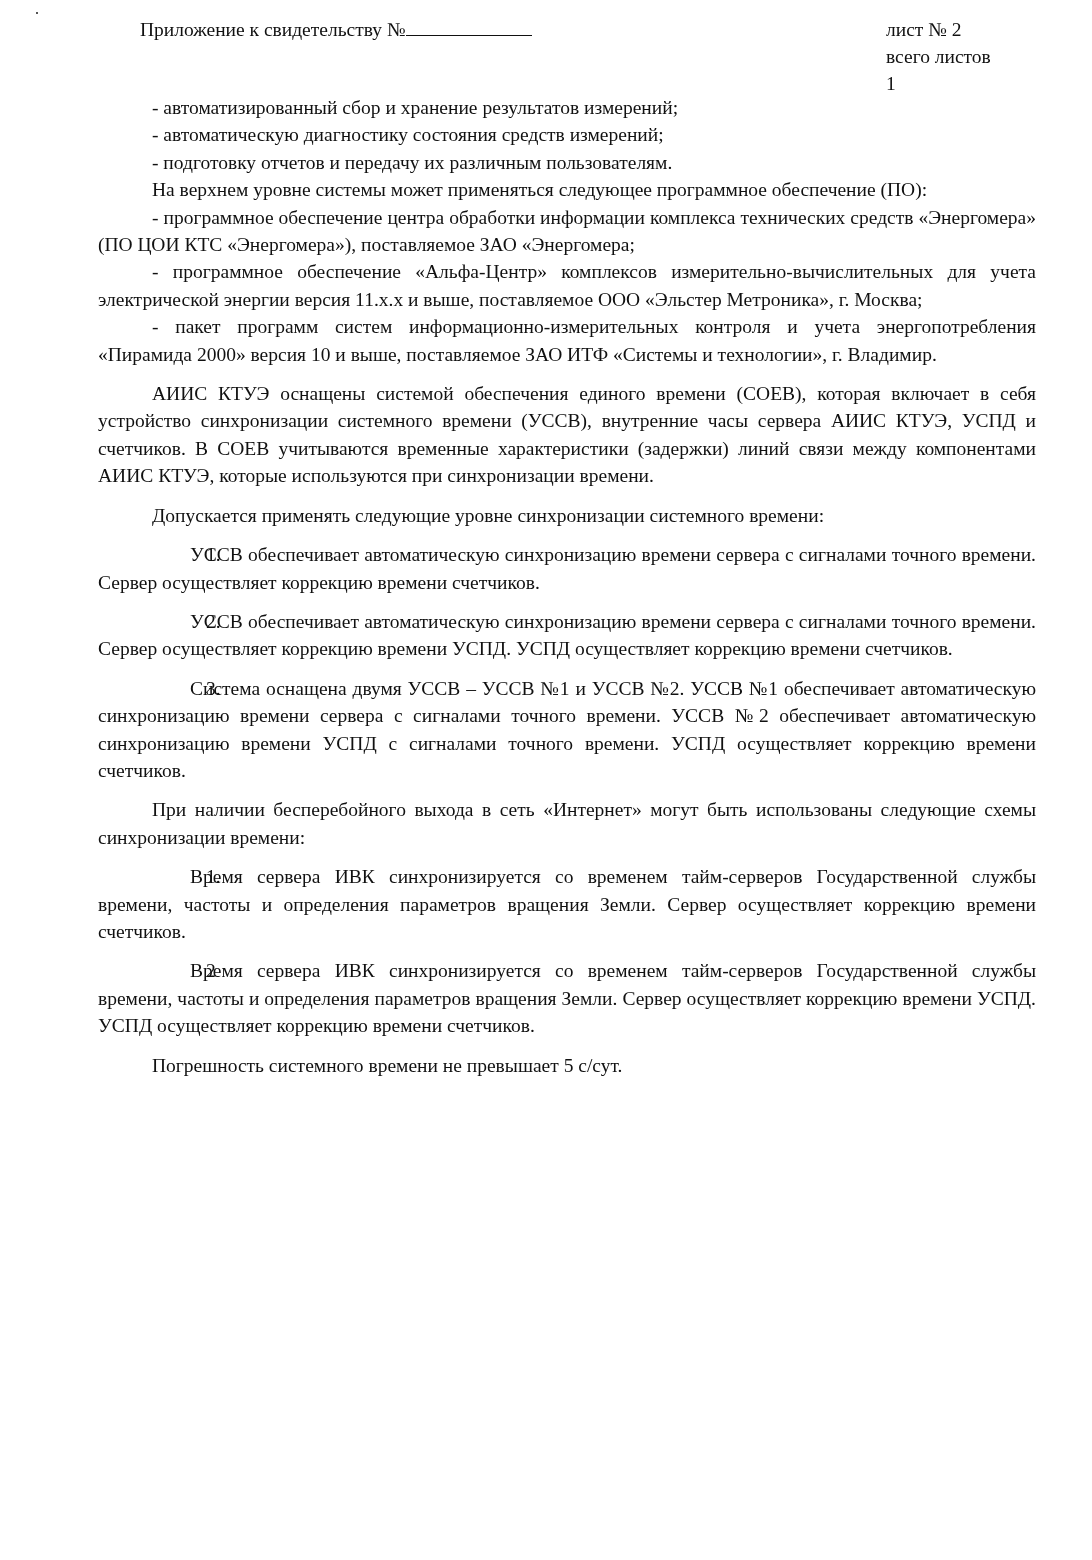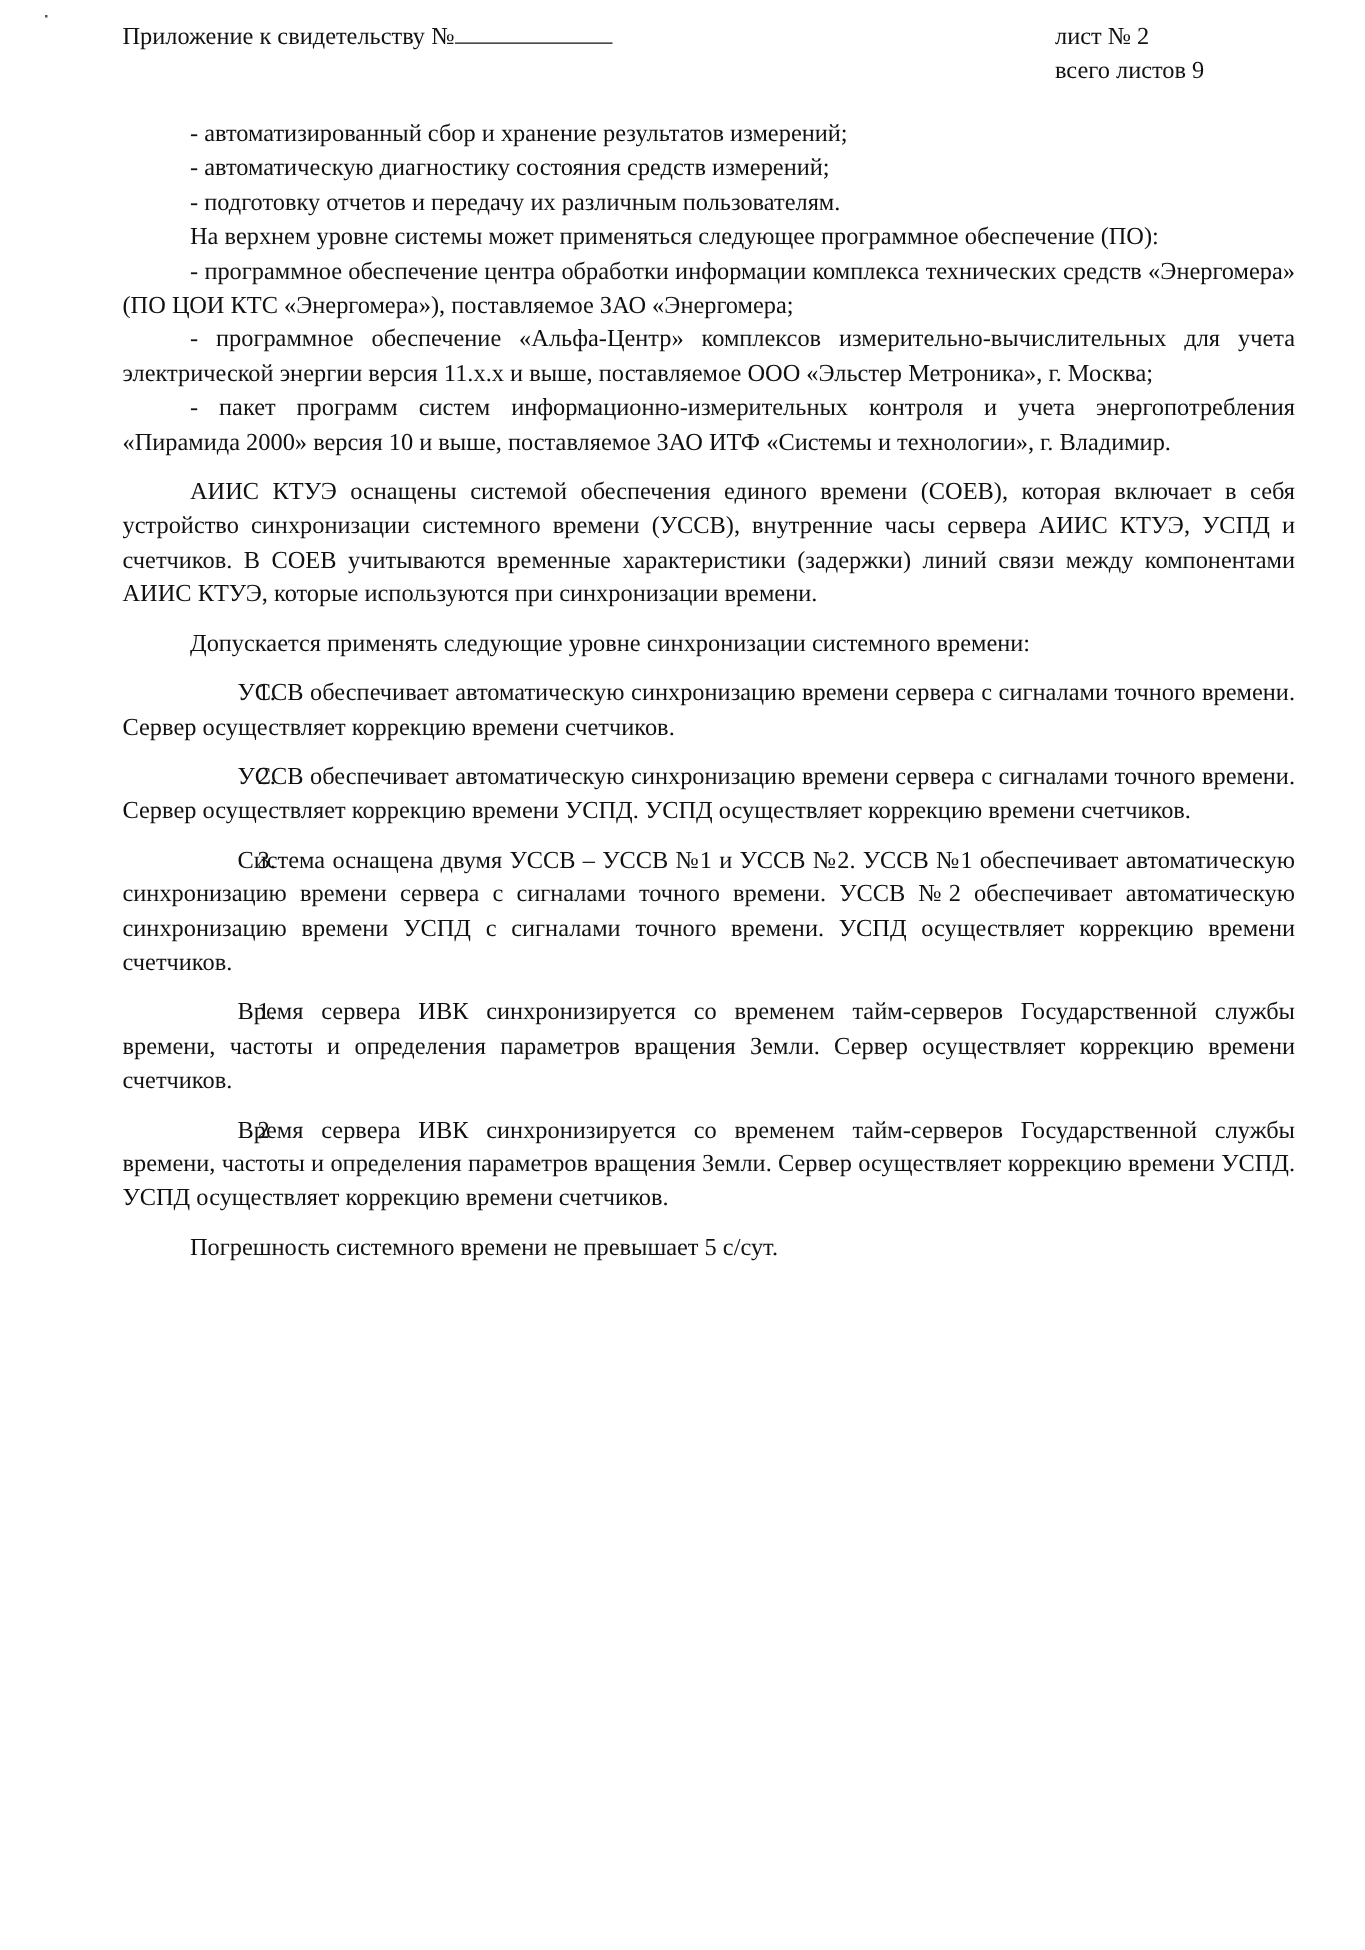--- a/index.html
+++ b/index.html
@@ -3,59 +3,60 @@
   <meta charset="utf-8">
   <style>
     html, body { margin: 0; padding: 0; background: #ffffff; }
     body {
       width: 1092px; height: 1560px; position: relative; overflow: hidden;
       font-family: "Liberation Serif", serif; color: #111111;
     }
     .page { position: absolute; left: 0; top: 0; width: 1092px; height: 1560px; }
     .speck { position: absolute; left: 36px; top: 12px; width: 2px; height: 2px; background: #555; }
     .header { position: absolute; left: 98px; top: 16px; width: 900px; font-size: 19.5px; line-height: 27px; }
-    .header .row { position: relative; height: 27px; }
+    .header .row { position: relative; height: 27px; margin-left: 42px; }
     .header .right { position: absolute; left: 746px; top: 0; }
     .blank { display: inline-block; width: 126px; border-bottom: 1.3px solid #111; height: 18px; vertical-align: baseline; }
     .body { position: absolute; left: 98px; top: 94px; width: 938px; font-size: 19.5px; line-height: 27.4px; text-align: justify; }
     .p { margin: 0; text-indent: 54px; }
     .gap { margin-top: 12px; }
     .num { display: inline-block; width: 38px; }
   </style>
 </head>
 <body>
 
 <div class="page">
   <div class="speck"></div>
 
   <div class="header">
     <div class="row">
       <span>Приложение к свидетельству №</span><span class="blank"></span>
       <span class="right">лист № 2</span>
     </div>
     <div class="row">
-      <span class="right">всего листов 9</span>
+      <span class="right">всего листов 1</span>
     </div>
   </div>
 
   <div class="body">
     <p class="p">- автоматизированный сбор и хранение результатов измерений;</p>
     <p class="p">- автоматическую диагностику состояния средств измерений;</p>
     <p class="p">- подготовку отчетов и передачу их различным пользователям.</p>
     <p class="p">На верхнем уровне системы может применяться следующее программное обеспечение (ПО):</p>
     <p class="p">- программное обеспечение центра обработки информации комплекса технических средств «Энергомера» (ПО ЦОИ КТС «Энергомера»), поставляемое ЗАО «Энергомера;</p>
     <p class="p">- программное обеспечение «Альфа-Центр» комплексов измерительно-вычислительных для учета электрической энергии версия 11.х.х  и выше, поставляемое ООО «Эльстер Метроника», г. Москва;</p>
     <p class="p">- пакет программ систем информационно-измерительных контроля и учета энергопотребления «Пирамида 2000» версия 10 и выше, поставляемое ЗАО ИТФ «Системы и технологии», г. Владимир.</p>
 
     <p class="p gap">АИИС КТУЭ оснащены системой обеспечения единого времени (СОЕВ), которая включает в себя устройство синхронизации системного времени (УССВ), внутренние часы сервера АИИС КТУЭ, УСПД и счетчиков. В СОЕВ учитываются временные характеристики (задержки) линий связи между компонентами АИИС КТУЭ, которые используются при синхронизации времени.</p>
     <p class="p gap">Допускается применять следующие уровне синхронизации системного времени:</p>
 
     <p class="p gap"><span class="num">1.</span><span>УССВ обеспечивает автоматическую синхронизацию времени сервера с сигналами точного времени. Сервер осуществляет коррекцию времени счетчиков.</span></p>
     <p class="p gap"><span class="num">2.</span><span>УССВ обеспечивает автоматическую синхронизацию времени сервера с сигналами точного времени. Сервер осуществляет коррекцию времени УСПД. УСПД осуществляет коррекцию времени счетчиков.</span></p>
     <p class="p gap"><span class="num">3.</span><span>Система оснащена двумя УССВ – УССВ №1 и УССВ №2. УССВ №1 обеспечивает автоматическую синхронизацию времени сервера с сигналами точного времени. УССВ №2 обеспечивает автоматическую синхронизацию времени УСПД с сигналами точного времени. УСПД осуществляет коррекцию времени  счетчиков.</span></p>
 
+    <p class="p gap">При наличии бесперебойного выхода в сеть «Интернет» могут быть использованы следующие схемы синхронизации времени:</p>
 
     <p class="p gap"><span class="num">1.</span><span>Время сервера ИВК синхронизируется со временем тайм-серверов Государственной службы времени, частоты и определения параметров вращения Земли. Сервер осуществляет коррекцию времени счетчиков.</span></p>
     <p class="p gap"><span class="num">2</span><span>Время сервера ИВК синхронизируется со временем тайм-серверов Государственной службы времени, частоты и определения параметров вращения Земли. Сервер осуществляет коррекцию времени УСПД. УСПД осуществляет коррекцию времени счетчиков.</span></p>
 
     <p class="p gap">Погрешность системного времени не превышает 5 с/сут.</p>
   </div>
 </div>
 
 </body></html>

